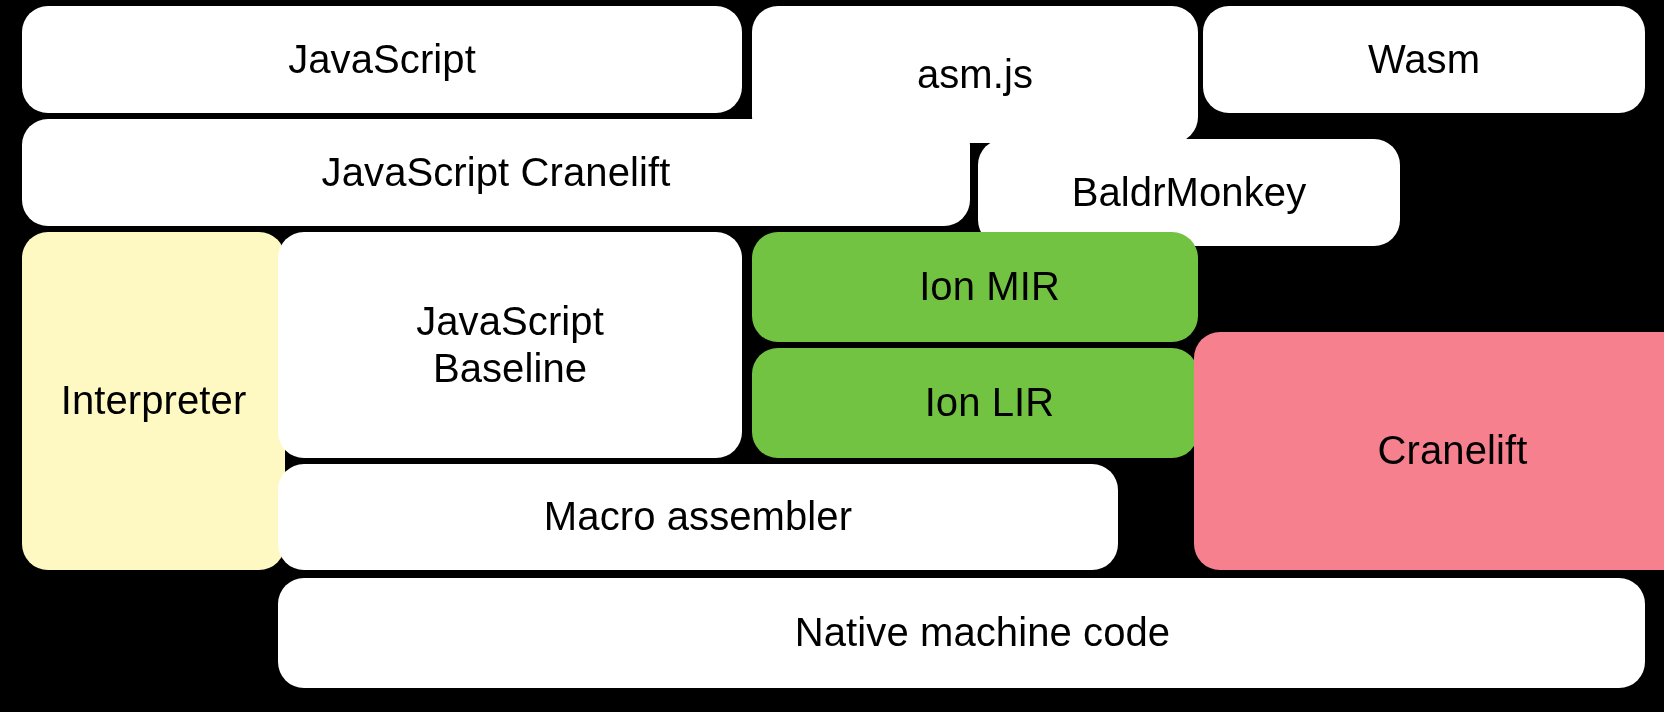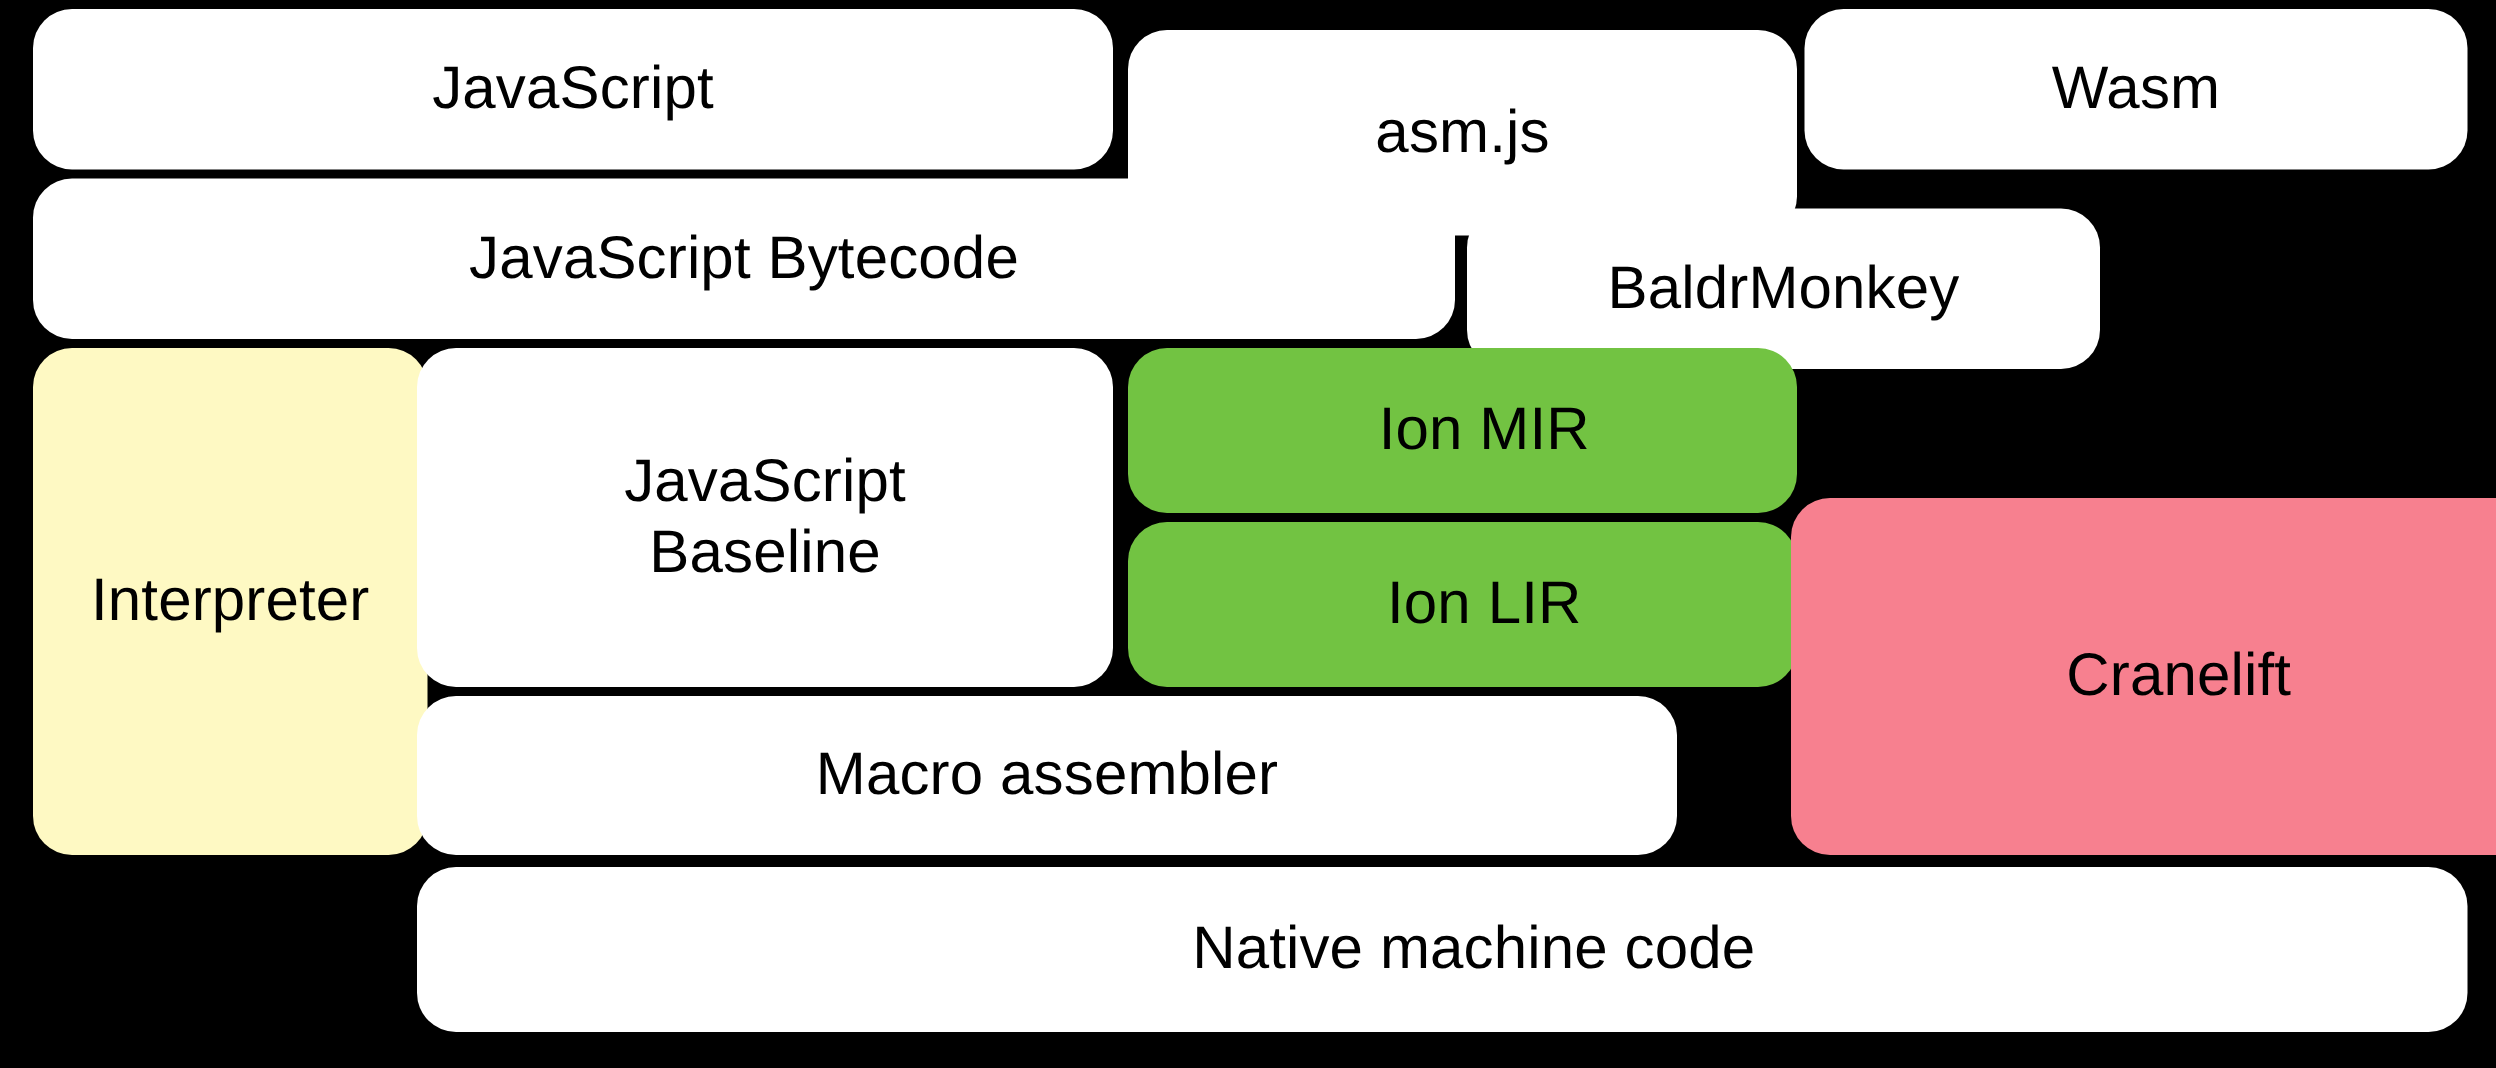--- a/index.html
+++ b/index.html
@@ -38,23 +38,23 @@
   .box.white  { background: #ffffff; }
   .box.gray   { background: #fef9c3; }
   .box.green  { background: #72c342; padding-left: 29px; }
   .box.pink   { background: #f7808f; }
 </style>
 </head>
 <body>
 
 <div id="stack" style="background: rgb(0, 0, 0);">
     <div class="box white" style="left: 22px; top: 6px; width: 720px; height: 107px;"><span>JavaScript</span></div>
-    <div class="box white" style="left: 752px; top: 20px; width: 446px; height: 137px;"><span>asm.js</span></div>
+    <div class="box white" style="left: 752px; top: 6px; width: 446px; height: 137px;"><span>asm.js</span></div>
     <div class="box white" style="left: 1203px; top: 6px; width: 442px; height: 107px;"><span>Wasm</span></div>
-    <div class="box white" style="left: 22px; top: 119px; width: 948px; height: 107px;"><span>JavaScript Bytecode</span></div>
+    <div class="box white" style="left: 22px; top: 119px; width: 948px; height: 107px;"><span>JavaScript Cranelift</span></div>
     <div class="box white" style="left: 978px; top: 119px; width: 422px; height: 107px; margin-top: 20px;"><span>BaldrMonkey</span></div>
     <div class="box gray" style="left: 22px; top: 232px; width: 263px; height: 338px;"><span>Interpreter</span></div>
     <div class="box white" style="left: 278px; top: 232px; width: 464px; height: 226px;"><span>JavaScript
 Baseline</span></div>
     <div class="box green" style="left: 752px; top: 232px; width: 446px; height: 110px;"><span>Ion MIR</span></div>
     <div class="box green" style="left: 752px; top: 348px; width: 446px; height: 110px;"><span>Ion LIR</span></div>
     <div class="box pink" style="left: 1194px; top: 332px; width: 517px; height: 238px;"><span>Cranelift</span></div>
     <div class="box white" style="left: 278px; top: 464px; width: 840px; height: 106px;"><span>Macro assembler</span></div>
     <div class="box white" style="left: 278px; top: 578px; width: 1367px; height: 110px; padding-left: 42px;"><span>Native machine code</span></div>
   </div>

